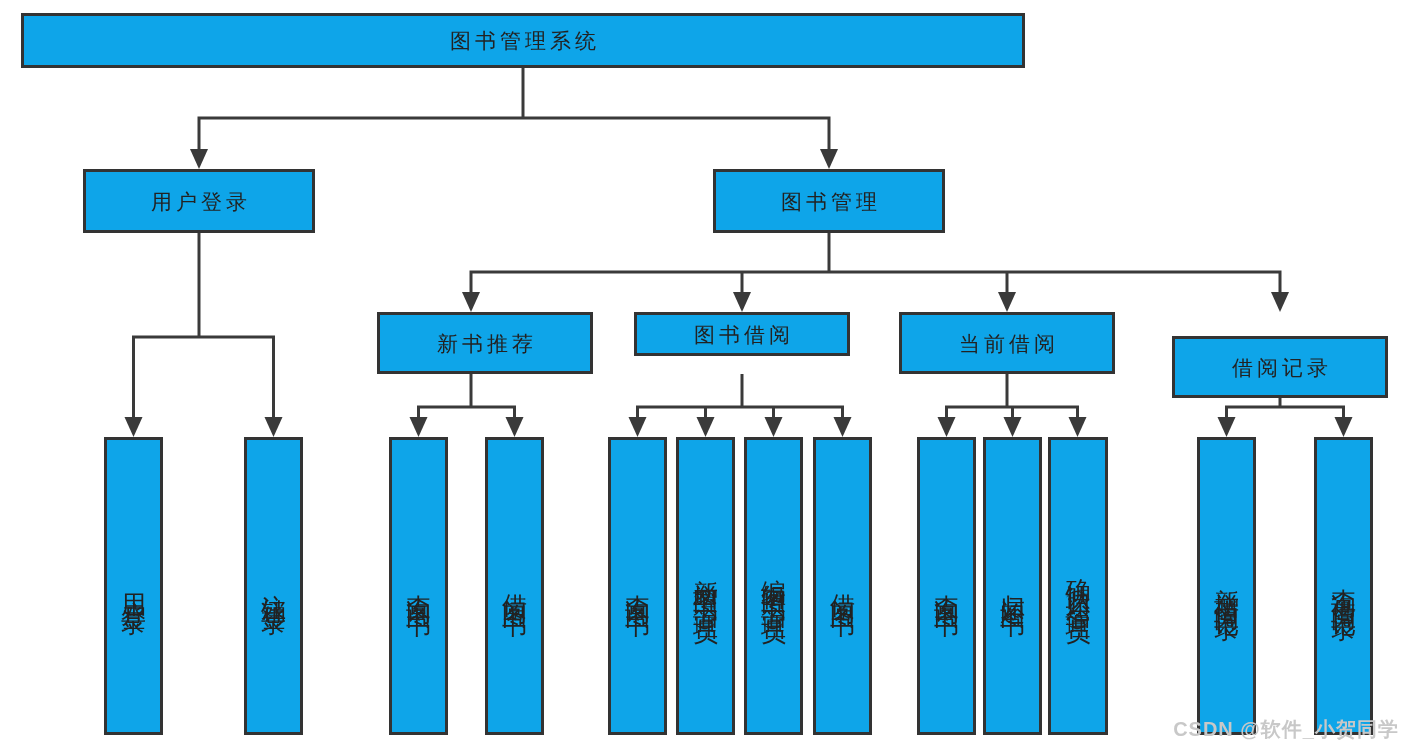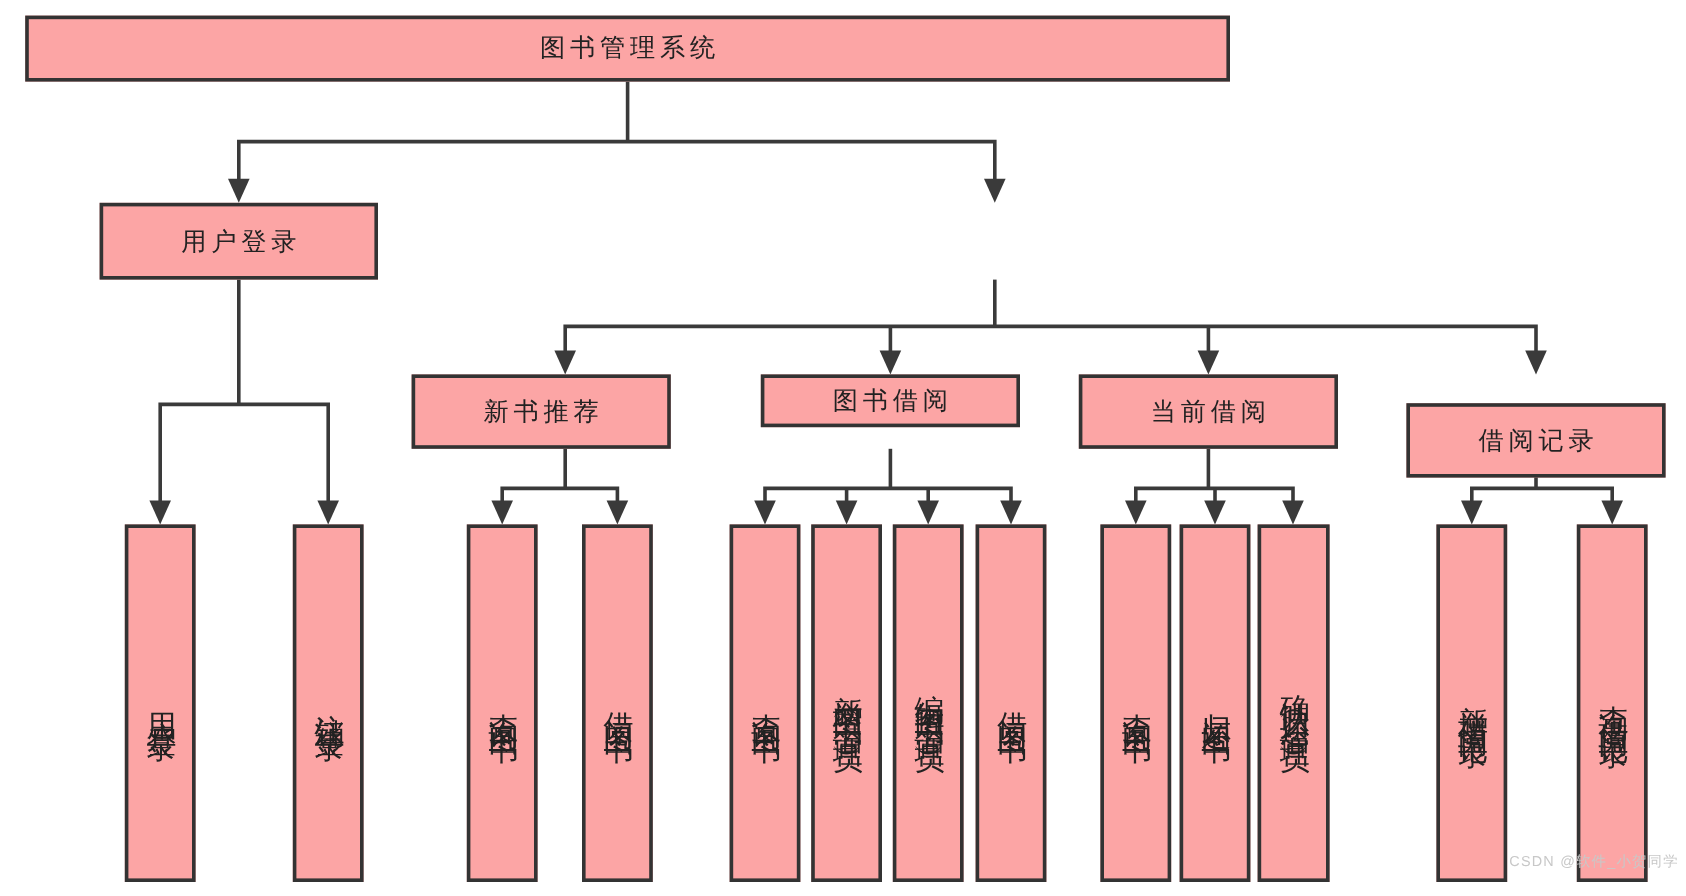--- a/index.html
+++ b/index.html
@@ -27,21 +27,21 @@
     stroke-width: 3;
     fill: none;
   }
   #connector-layer polygon {
     fill: var(--line, #3a3a3a);
     stroke: none;
   }
   .box {
     position: absolute;
     box-sizing: border-box;
-    background: #fca5a5;
+    background: #0ea5e9;
     border: 3px solid var(--border, #333333);
     display: flex;
     align-items: center;
     justify-content: center;
     color: var(--text, #222222);
   }
   .hbox span {
     font-size: 21px;
     letter-spacing: 4px;
     text-indent: 4px;
@@ -52,26 +52,27 @@
     writing-mode: vertical-rl;
     text-orientation: mixed;
     font-size: 25px;
     letter-spacing: 6px;
     line-height: 1;
     white-space: nowrap;
   }
   #watermark {
     position: absolute;
     right: 6px;
-    bottom: 20px;
-    font-size: 12px;
+    bottom: 4px;
+    font-size: 20px;
     letter-spacing: 1px;
     color: var(--watermark, #c8c8c8);
     z-index: 10;
     white-space: nowrap;
+    font-weight: bold;
   }
 </style>
 </head>
 <body>
 
 <div id="stage">
 
   <svg id="connector-layer" viewBox="0 0 1405 747" xmlns="http://www.w3.org/2000/svg">
 
     <path d="M523 68 V118"></path>
@@ -120,22 +121,25 @@
     <polygon points="1334.5,417 1352.5,417 1343.5,437"></polygon>
   </svg>
 
   <div class="box hbox" style="left:21px; top:13px; width:1004px; height:55px;">
     <span>图书管理系统</span>
   </div>
 
   <div class="box hbox" style="left:83px; top:169px; width:232px; height:64px;">
     <span>用户登录</span>
   </div>
+  <div class="box hbox" style="left:713px; top:169px; width:232px; height:64px;">
+    <span>图书管理</span>
+  </div>
 
-  <div class="box hbox" style="left:343px; top:312px; width:216px; height:62px;text-align:center;">
+  <div class="box hbox" style="left:377px; top:312px; width:216px; height:62px;text-align:center;">
     <span>新书推荐</span>
   </div>
   <div class="box hbox" style="left:634px; top:312px; width:216px; height:44px;">
     <span>图书借阅</span>
   </div>
   <div class="box hbox" style="left:899px; top:312px; width:216px; height:62px;justify-content:center;">
     <span>当前借阅</span>
   </div>
   <div class="box hbox" style="left:1172px; top:312px; width:216px; height:62px;margin-top:24px;">
     <span>借阅记录</span>

